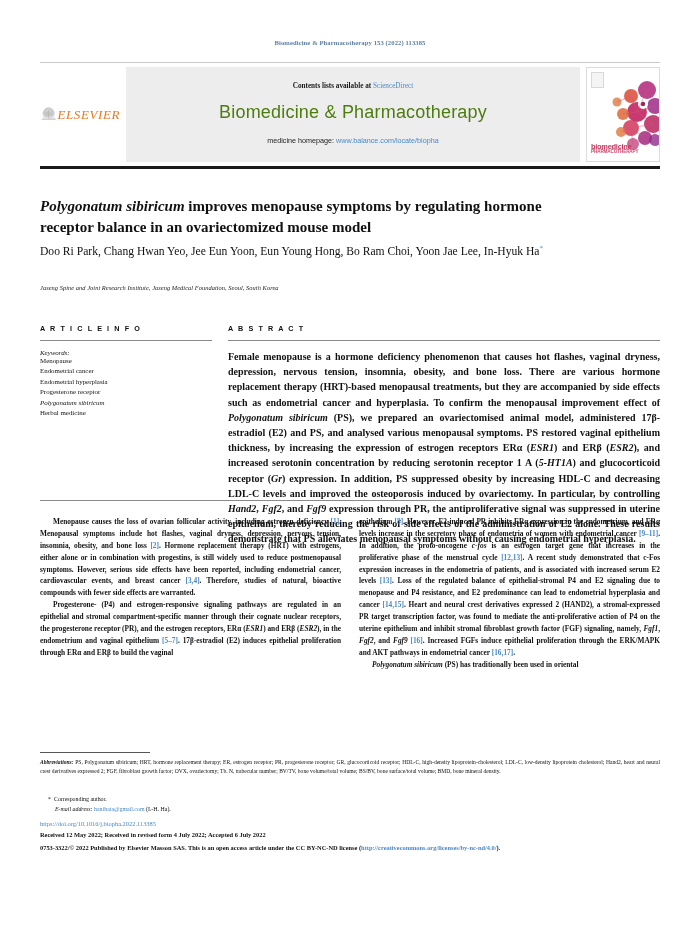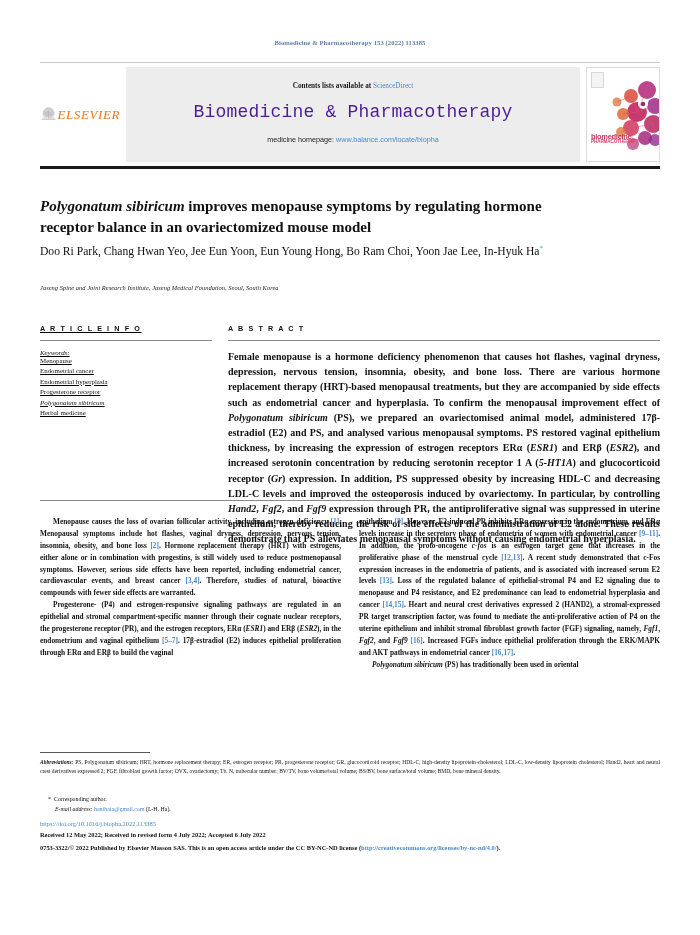--- a/index.html
+++ b/index.html
@@ -75,22 +75,22 @@
   }
   .contents-line {
     font-size: 7.2px;
     font-family: "Liberation Serif", serif;
     color: #1a1a1a;
     font-weight: bold;
   }
   .contents-line .sd { color: #4a89c8; font-weight: normal; }
   .journal-name {
     font-size: 18px;
-    font-family: Liberation Mono, monospace;
-    color: #4c1d95;
+    font-family: Liberation Sans, sans-serif;
+    color: #4d7c0f;
     margin: 12px 0 13px;
     letter-spacing: .2px;
   }
   .homepage-line {
     font-size: 7.2px;
     font-family: "Liberation Sans", sans-serif;
     color: #1a1a1a;
   }
   .homepage-line .url { color: #4a89c8; }
   .cover {
@@ -103,21 +103,21 @@
   }
   .cover-corner {
     position: absolute;
     top: 4px; left: 4px;
     width: 13px; height: 16px;
     background: #f4f4f4;
     border: .5px solid #d8d8d8;
   }
   .cover-label {
     position: absolute;
-    left: 4px; bottom: 16px;
+    left: 4px; bottom: 6px;
     line-height: 1;
   }
   .cover-label .l1 {
     display:block;
     font-family: "Liberation Sans", sans-serif;
     font-weight: bold;
     font-size: 7.5px;
     color: #c0355e;
     letter-spacing: -.3px;
   }
@@ -168,21 +168,21 @@
   
   .sechead {
     font-family: "Liberation Sans", sans-serif;
     font-size: 7.2px;
     font-weight: bold;
     letter-spacing: 1.6px;
     color: #111;
   }
   .info-col {
     position: absolute;
-    top: 324px; left: 40px; width: 172px; text-decoration: underline;
+    top: 324px; left: 40px; width: 172px;
   }
   .abs-col {
     position: absolute;
     top: 324px; left: 228px; width: 432px;
   }
   .rule-under {
     border-top: .8px solid #8a8a8a;
     margin-top: 7px;
     padding-top: 8px;
   }

